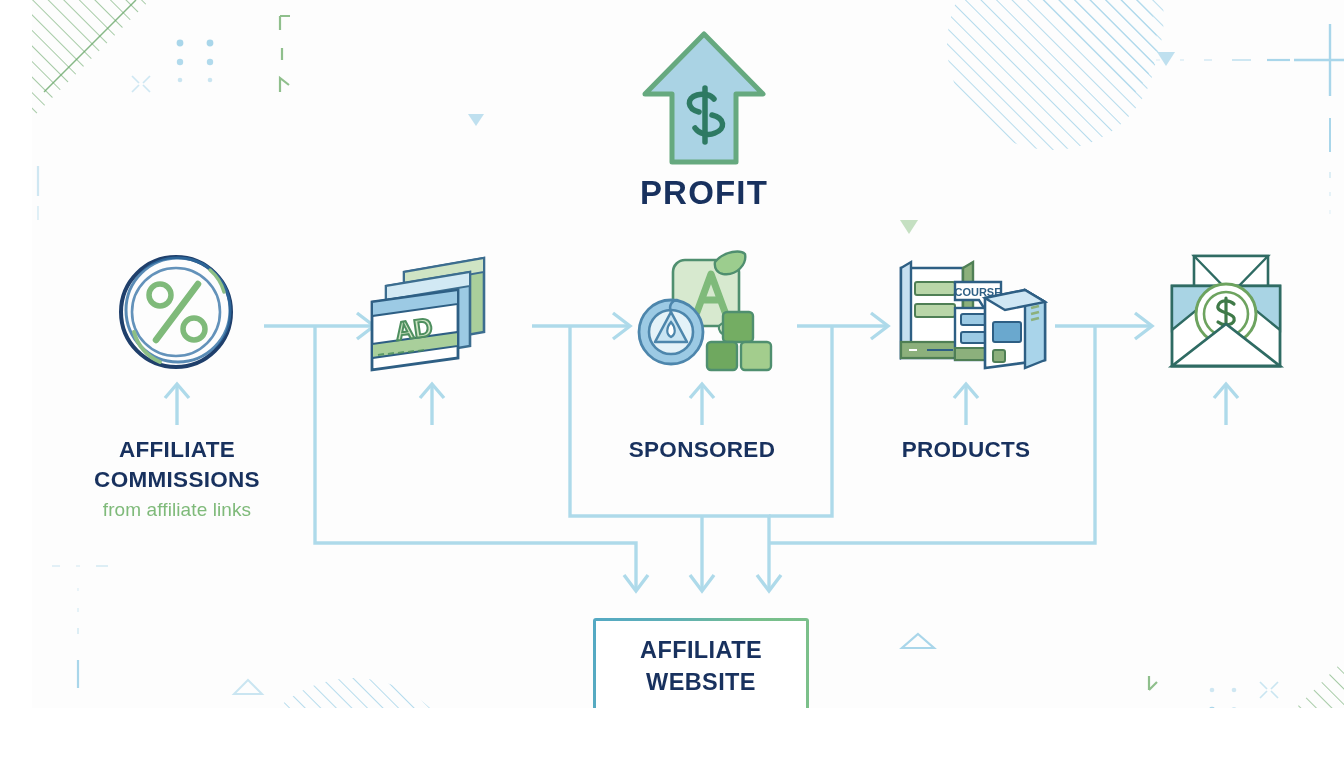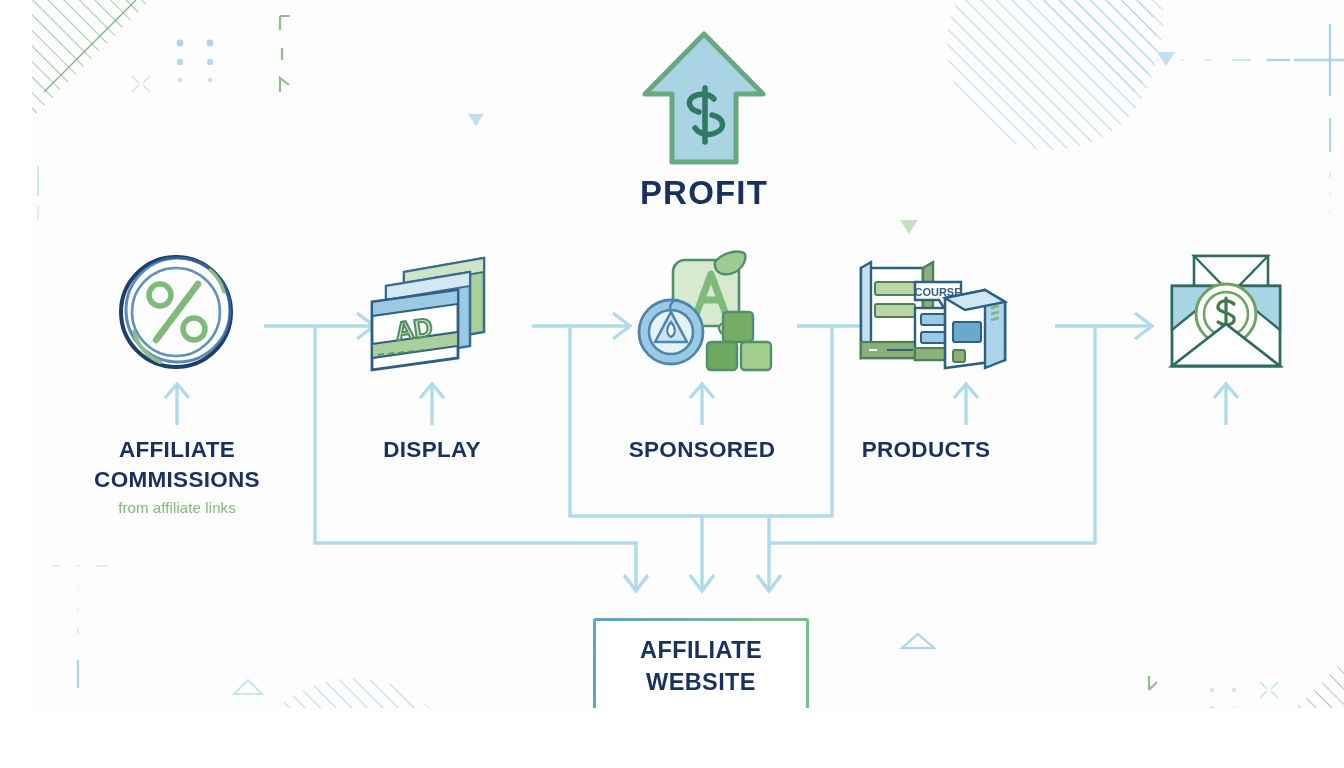--- a/index.html
+++ b/index.html
@@ -35,21 +35,21 @@
   .node .icon{height:125px;display:flex;align-items:flex-end;justify-content:center;}
   .node .uparrow{height:52px;margin-top:6px;}
   .node .lbl{
     margin-top:2px;text-align:center;
     font-size:22.5px;font-weight:bold;line-height:1.33;
     letter-spacing:.3px;color:#18315e;
     text-transform:uppercase;
   }
   .node .sub{
     margin-top:4px;text-align:center;
-    font-size:15px;color:#7fba7a;font-weight:normal;letter-spacing:.1px;
+    font-size:19px;color:#7fba7a;font-weight:normal;letter-spacing:.1px;
   }
 
   
   #website-box{
     position:absolute;left:561px;top:618px;width:216px;height:98px;
     background:#ffffff;
     border-radius:3px;
     padding:3px;
     background-image:linear-gradient(100deg,#54a9c4 0%,#5fb0b6 35%,#77bf8c 70%,#7cc08a 100%);
     box-sizing:border-box;
@@ -304,21 +304,20 @@
           <line x1="16" y1="105" x2="22" y2="104"></line>
             <line x1="26" y1="104" x2="32" y2="103"></line>
           <line x1="36" y1="103" x2="42" y2="102"></line>
             <line x1="46" y1="102" x2="52" y2="101"></line>
           <line x1="56" y1="101" x2="62" y2="100"></line>
         </g>
       </svg>
     </div>
     <div class="uparrow"></div>
     <div class="lbl">
-      <div>DISPLAY</div>
     </div>
     <div class="sub"></div>
   </div>
 
   <div class="node" style="left:550px;justify-content:space-between;">
     <div class="icon">
       <svg viewBox="0 0 150 125" width="150" height="125" xmlns="http://www.w3.org/2000/svg">
 
         <rect x="46" y="10" width="66" height="66" rx="12" fill="#d7e9cf" stroke="#4f8f6f" stroke-width="2.6"></rect>
         <path d="M70 62 L84 24 L98 62 M75 50 L93 50" fill="none" stroke="#7fba7a" stroke-width="7" stroke-linecap="round" stroke-linejoin="round"></path>
@@ -338,21 +337,21 @@
         <rect x="114" y="92" width="30" height="28" rx="4" fill="#a3cd8d" stroke="#4f8f6f" stroke-width="2.4"></rect>
       </svg>
     </div>
     <div class="uparrow"></div>
     <div class="lbl">
       <div>SPONSORED</div>
     </div>
     <div class="sub"></div>
   </div>
 
-  <div class="node" style="left:774px;justify-content:flex-end;">
+  <div class="node" style="left:814px;justify-content:flex-end;">
     <div class="icon">
       <svg viewBox="0 0 170 125" width="170" height="125" xmlns="http://www.w3.org/2000/svg">
 
         <polygon points="20,18 82,18 82,108 20,108" fill="#ffffff" stroke="#2e5f84" stroke-width="2.6"></polygon>
         <polygon points="20,18 30,12 30,102 20,108" fill="#c6dff0" stroke="#2e5f84" stroke-width="2.4"></polygon>
         <polygon points="82,18 92,12 92,102 82,108" fill="#8cb07c" stroke="#4f7f55" stroke-width="2.4"></polygon>
         <rect x="34" y="32" width="40" height="13" rx="2" fill="#b9d6a8" stroke="#4f7f55" stroke-width="2"></rect>
         <rect x="34" y="54" width="40" height="13" rx="2" fill="#b9d6a8" stroke="#4f7f55" stroke-width="2"></rect>
         <rect x="20" y="92" width="62" height="16" fill="#8cb07c" stroke="#4f7f55" stroke-width="2.2"></rect>
         <line x1="28" y1="100" x2="36" y2="100" stroke="#ffffff" stroke-width="2"></line>

